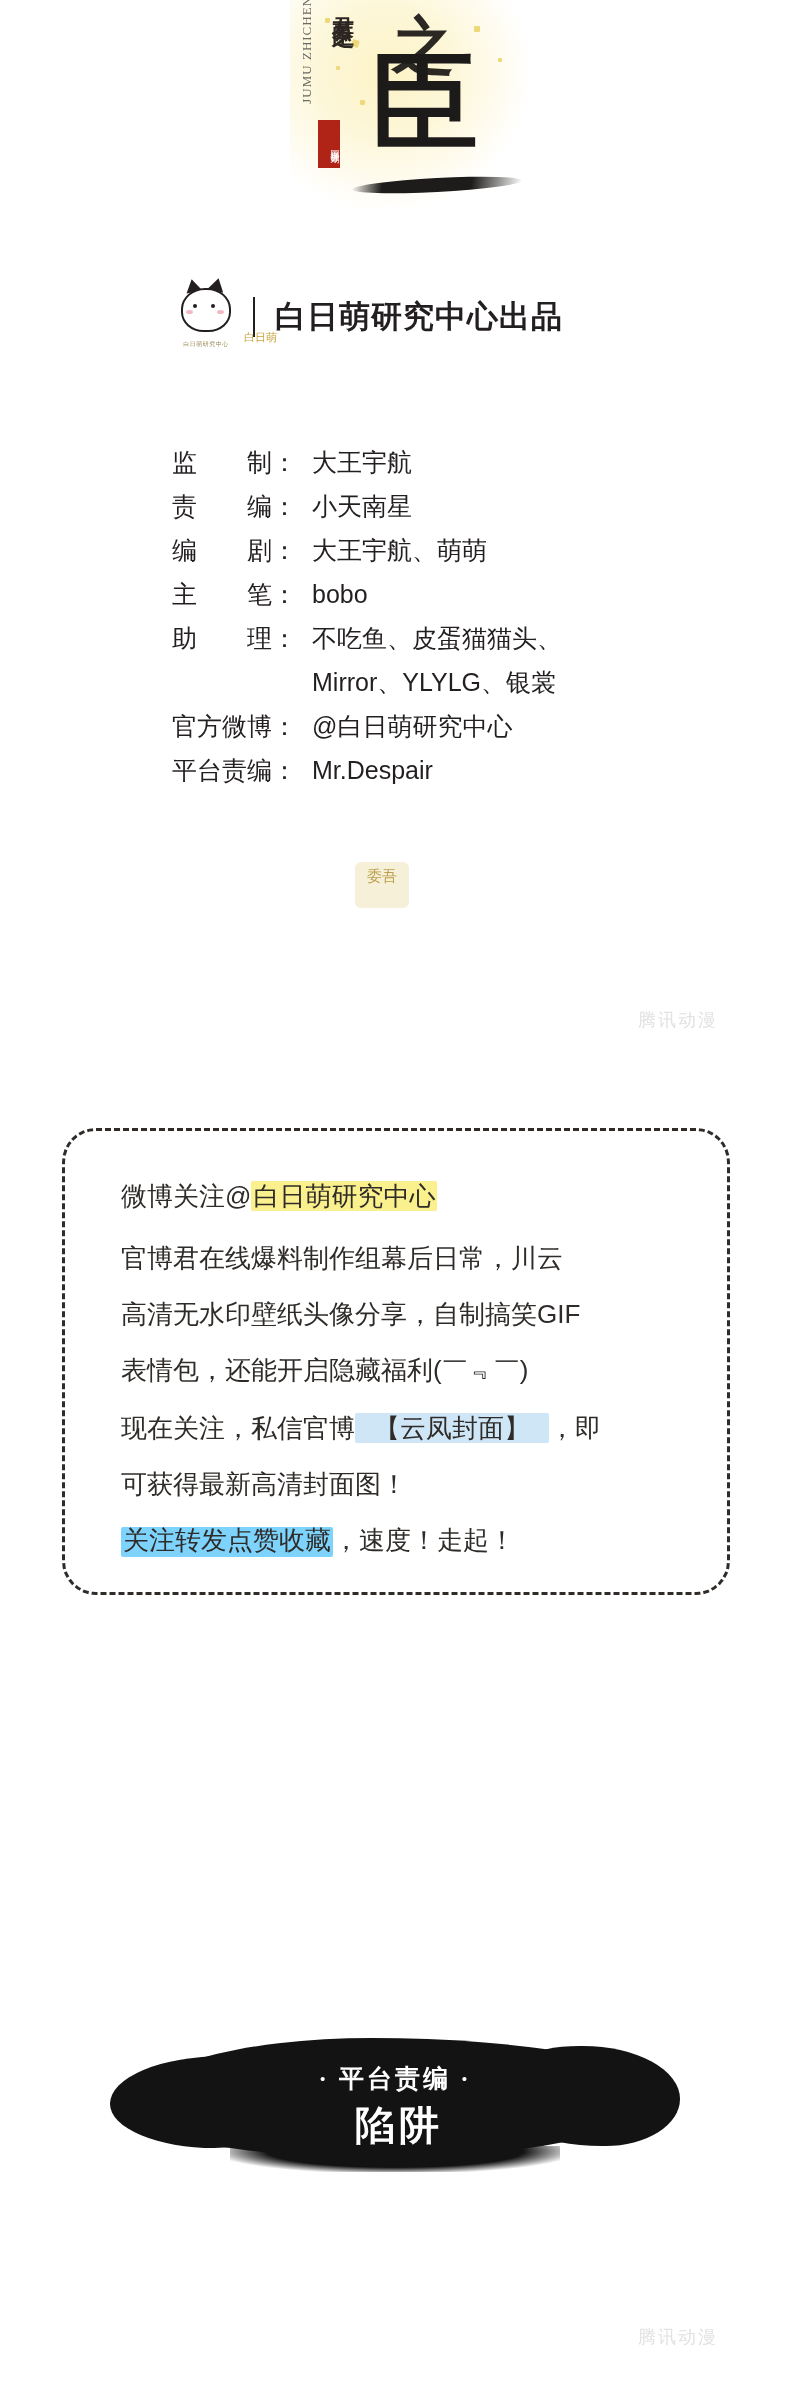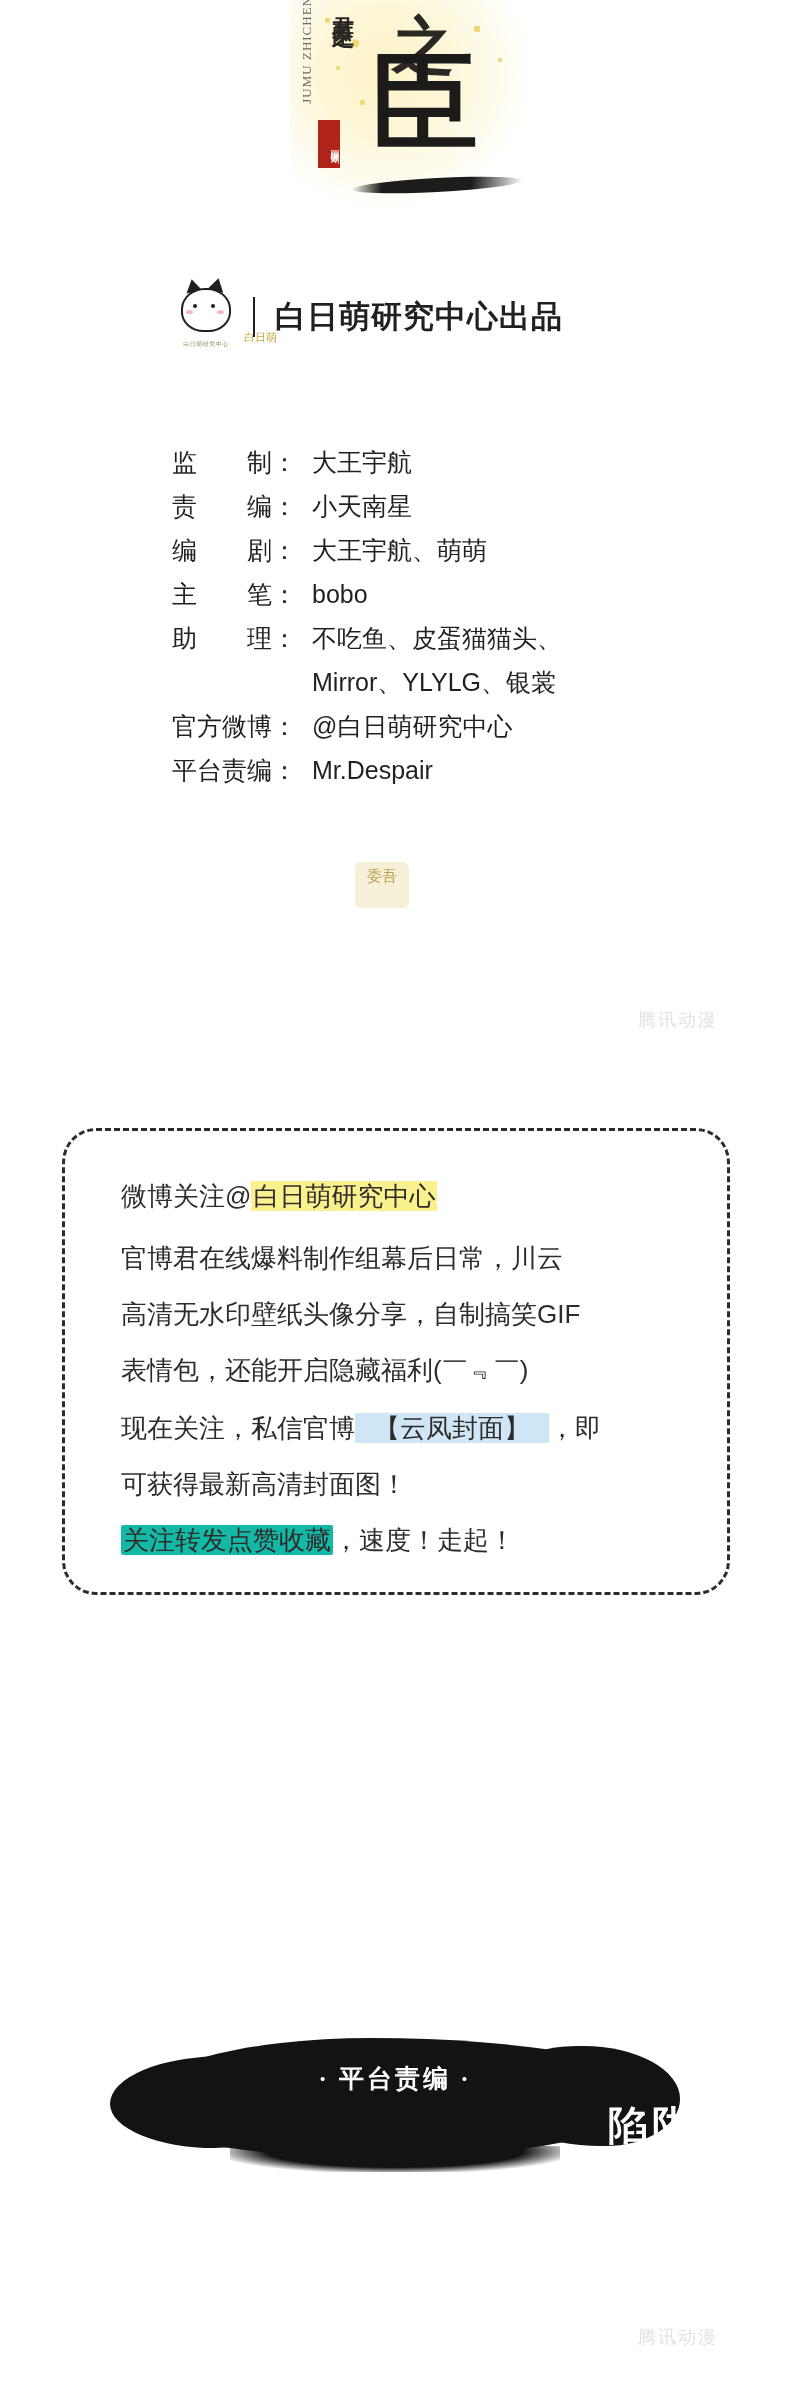--- a/index.html
+++ b/index.html
@@ -284,23 +284,24 @@
     background: #fbf08e;
     padding: 0 2px;
     border-radius: 2px;
   }
   .hl-blue {
     background: #cfe6f7;
     padding: 0 19px;
     border-radius: 2px;
   }
   .hl-pink {
-    background: #14b8a6;
+    background: #7dd3fc;
     padding: 0 2px;
     border-radius: 2px;
+    font-family: Liberation Mono, monospace;
   }
 
   
   .chapter-banner {
     position: absolute;
     left: 110px;
     top: 2028px;
     width: 570px;
     height: 150px;
   }
@@ -347,24 +348,24 @@
     text-align: center;
     color: #ffffff;
     font-size: 25px;
     letter-spacing: 3px;
     font-family: "Liberation Serif", serif;
     font-weight: bold;
     z-index: 3;
   }
   .chapter-title {
     position: absolute;
-    left: 16px;
+    left: 4px;
     top: 70px;
     width: 570px;
-    text-align: right;
+    text-align: center;
     color: #ffffff;
     font-size: 40px;
     letter-spacing: 4px;
     font-family: "Liberation Serif", serif;
     font-weight: bold;
     z-index: 3;
   }
 </style>
 </head>
 <body>

